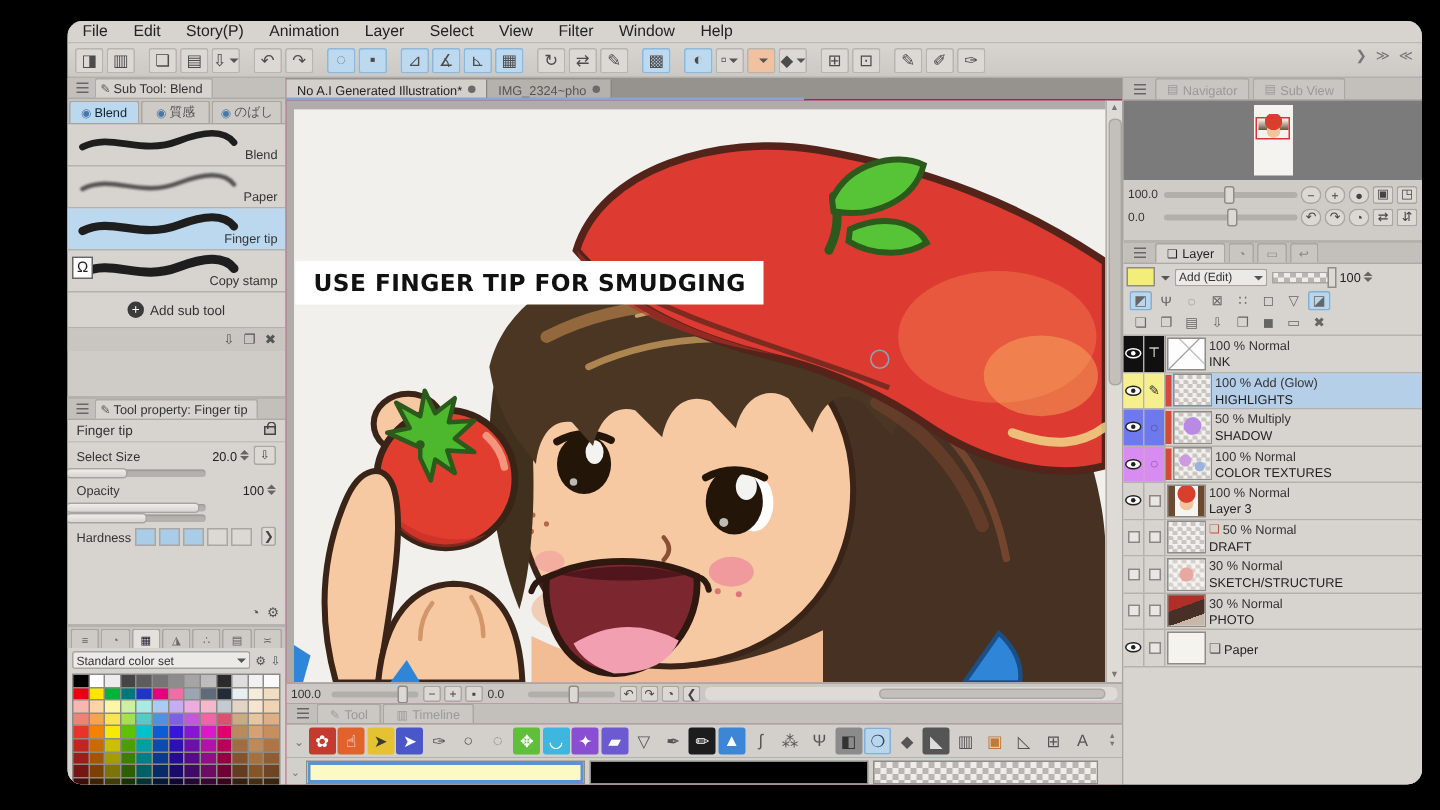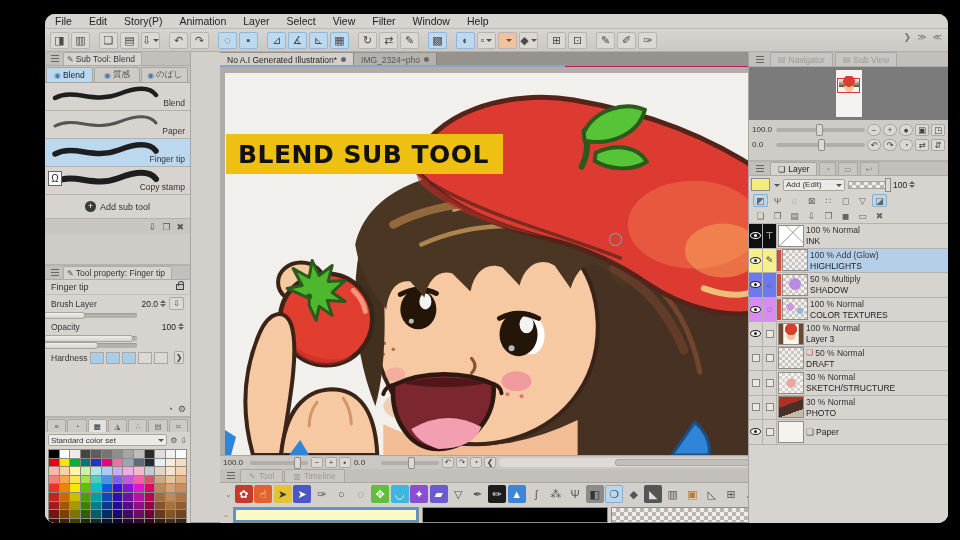--- a/index.html
+++ b/index.html
@@ -86,21 +86,21 @@
   .cstab{flex:1;display:flex;align-items:center;justify-content:center;font-size:7.5px;color:#666;background:#cecbc7;
     border:1px solid #aaa7a3;border-bottom:none;border-radius:2px 2px 0 0;}
   .cstab.on{background:#e4e1dd;color:#223;}
   .csdrop{display:flex;align-items:center;height:16px;padding:0 3px;gap:3px;}
   .csddl{flex:1;display:flex;align-items:center;justify-content:space-between;height:12px;background:#eceae7;
     box-shadow:inset 0 0 0 1px #a8a5a1;font-size:8px;color:#333;padding:0 3px;border-radius:2px;}
   .csbtn{font-size:8px;color:#555;}
   .cgrid{display:grid;grid-template-columns:repeat(13,1fr);gap:1px;background:#8e8b87;margin:1px 3px;padding:1px;}
   .cgrid .sw{height:7.6px;}
   
-  .cz{position:absolute;left:146px;top:38px;width:557px;bottom:0;background:#be185d;margin-left:29px;}
+  .cz{position:absolute;left:146px;top:38px;width:557px;bottom:0;background:#be185d;}
   .dtabs{position:absolute;left:0;top:0;width:100%;height:14px;background:#96938f;display:flex;align-items:flex-end;}
   .dtab{height:13px;display:flex;align-items:center;gap:4px;padding:0 7px;font-size:8.5px;background:#b5b2ae;color:#555;border-right:1px solid #8a8783;}
   .dtab.on{background:#d3d0cc;color:#222;}
   .dtab .dot{width:5px;height:5px;border-radius:50%;background:#6a6a6a;}
   .dtabs::after{content:"";position:absolute;left:0;top:13px;width:345px;height:2px;background:#7fa9d2;}
   .vp{position:absolute;left:0;top:15px;width:100%;height:388px;background:#b0acaa;overflow:hidden;}
   .page{position:absolute;left:5px;top:6px;width:541px;height:382px;background:#f1f0ed;}
   .page svg{width:100%;height:100%;display:block;}
   .vscroll{position:absolute;right:0;top:0;width:11px;height:100%;background:#dedbd7;border-left:1px solid #b5b2ae;}
   .vscroll .th{position:absolute;left:1px;top:12px;width:9px;height:46%;background:#c3c0bc;border-radius:4px;box-shadow:inset 0 0 0 1px #aaa7a3;}
@@ -441,21 +441,21 @@
           </span>
       </div>
       <div class="tpname">
         <span>Finger tip</span>
         <span class="lockico"></span>
       </div>
       <div>
 
           <div class="tprow">
             <div class="lr">
-              <span class="lab">Brush Layer</span>
+              <span class="lab">Select Size</span>
               <span class="val">
                 <span>20.0</span>
                 <span class="stp">
                   <i class="u"></i>
                   <i class="dn"></i>
                 </span>
                 <span class="tpbtn">⇩</span>
               </span>
             </div>
             </div>
@@ -714,22 +714,22 @@
           <path d="M84,226 l-22,-10 15,-3 -9,-17 16,9 3,-17 7,15 13,-10 -4,16 17,-1 -13,12 13,9 -18,-1 5,15 -13,-9 -3,14 -7,-15 Z" fill="#4db82e" stroke="#2c5a1c" stroke-width="3" stroke-linejoin="round"></path>
           <circle cx="84" cy="224" r="3" fill="#2c5a1c"></circle>
           <path d="M28,383 C16,340 18,300 34,262 C44,238 60,236 66,252 C74,276 66,322 56,383 Z" fill="#f7c9a2" stroke="#3a2418" stroke-width="4"></path>
           <path d="M56,383 C60,338 80,318 106,317 C132,317 150,336 152,383 Z" fill="#f7c9a2" stroke="#3a2418" stroke-width="4"></path>
           <path d="M92,330 q-8,10 -8,24 M118,326 q8,12 8,26" stroke="#c9885c" stroke-width="3" fill="none" stroke-linecap="round" opacity="0.8"></path>
           <path d="M446,383 L469,350 C480,360 485,372 483,383 Z" fill="#2f86d8" stroke="#1c4f86" stroke-width="3"></path>
           <path d="M64,383 l11,-15 9,15 Z" fill="#2f86d8"></path>
           <path d="M0,358 l11,7 -5,18 -6,0 Z" fill="#2f86d8"></path>
         </svg>
       </div>
-      <div class="banner1" style="background: rgb(237, 192, 18);">
-          <span>BLEND SUB TOOL</span>
+      <div class="banner2" style="background: rgb(255, 255, 255);">
+          <span>USE FINGER TIP FOR SMUDGING</span>
         </div>
       <div class="cursorring"></div>
       <div class="vscroll">
         <span class="ar" style="top:2px">▲</span>
         <div class="th"></div>
         <span class="ar" style="bottom:2px">▼</span>
       </div>
     </div>
 
     <div class="statusbar">

